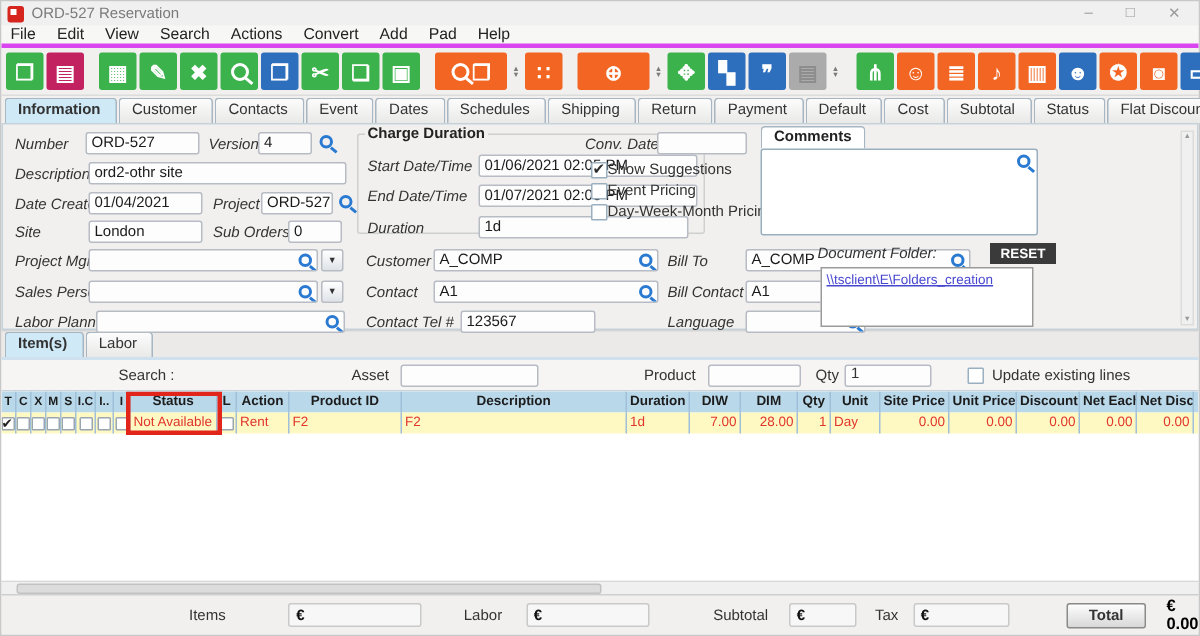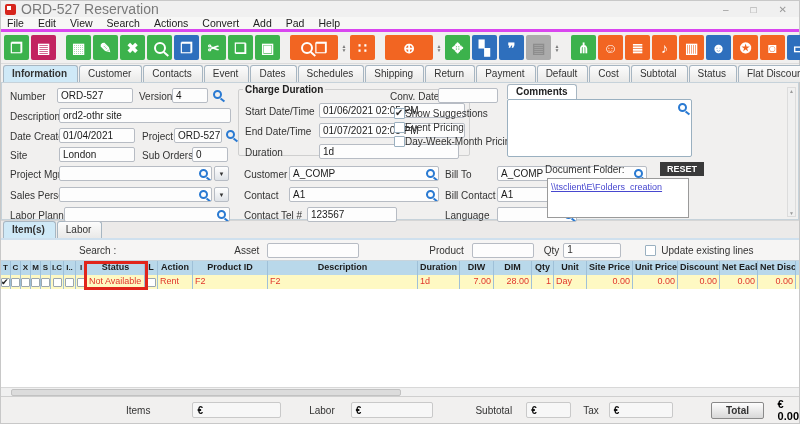--- a/index.html
+++ b/index.html
@@ -4,21 +4,21 @@
 <style>
   * { margin:0; padding:0; box-sizing:border-box; }
   html,body { width:800px; height:424px; overflow:hidden; }
   body { font-family:"Liberation Sans", sans-serif; background:#e8e8e8; font-size:10px; color:#222; }
   #app { width:800px; height:424px; background:#f1f0ef; border:1px solid #c8c8c8; display:flex; flex-direction:column; position:relative; }
 
   
   .titlebar { height:16px; background:#f0f0f0; display:flex; align-items:center; padding:0 4px; flex:0 0 auto; }
   .appicon { width:11px; height:11px; background:#d6251c; border-radius:2px; margin-right:5px; position:relative; }
   .appicon::after { content:""; position:absolute; left:2px; top:2px; width:4px; height:4px; background:#fff; }
-  .title-text { color:#7a7a7a; font-size:14px; }
+  .title-text { color:#7a7a7a; font-size:10px; }
   .wctrls { margin-left:auto; display:flex; gap:22px; padding-right:8px; color:#9a9a9a; font-size:10px; }
   .wctrl { cursor:default; }
 
   
   .menubar { height:15px; background:#f7f7f6; border-bottom:3px solid #d946ef; display:flex; align-items:center; gap:14px; padding:0 6px; font-size:10.5px; color:#222; flex:0 0 auto; }
   .menu-item { cursor:default; }
 
   
   .toolbar { height:32px; background:#f1f0ef; border-bottom:1px solid #dcdcdc; display:flex; align-items:center; padding:2px 3px; gap:2px; flex:0 0 auto; }
   .tbtn { width:25px; height:25px; border-radius:2px; display:flex; align-items:center; justify-content:center; color:#fff; font-size:14px; font-weight:bold; flex:0 0 auto; cursor:pointer; }
@@ -36,21 +36,21 @@
   .tmag { width:12px; height:12px; border-color:#fff; }
   .tmag::after { background:#fff; left:7px; top:9px; width:6px; }
 
   
   .tabstrip { height:18px; display:flex; align-items:flex-end; padding:0 2px; gap:1px; flex:0 0 auto; background:#f1f0ef; }
   .tab { height:17px; padding:2px 10px 0 8px; border:1px solid #a7b6c2; border-bottom:none; border-radius:3px 3px 0 0; background:linear-gradient(#fcfcfc,#e9e9e8); font-size:10px; color:#333; cursor:pointer; white-space:nowrap; }
   .tab.active { background:#cfe9f7; font-weight:bold; }
 
   
   .infopanel { height:138px; background:#f1f0ef; border:1px solid #c6d2da; position:relative; flex:0 0 auto; font-size:10px; }
-  .lbl { position:absolute; color:#333; white-space:nowrap; }
+  .lbl { position:absolute; color:#333; white-space:nowrap;font-style:italic; }
   .fld { position:absolute; height:15px; border:1px solid #b7bcc4; background:#fdfdfd; border-radius:2px; padding:1px 3px; font-size:10px; color:#1a1a1a; display:flex; align-items:center; white-space:nowrap; overflow:hidden; }
   .fld .mag { position:absolute; right:3px; top:2px; }
   .fld.withmag { padding-right:16px; }
   .combo { position:absolute; width:15px; height:15px; border:1px solid #b7bcc4; background:linear-gradient(#fff,#dfe3e8); border-radius:2px; font-size:6px; color:#333; display:flex; align-items:center; justify-content:center; cursor:pointer; }
   .cb { width:11px; height:11px; border:1px solid #9ab0c0; background:#fff; display:inline-block; position:relative; border-radius:1px; flex:0 0 auto; }
   .cb.checked::after { content:"\2714"; position:absolute; font-size:10px; left:0px; top:-2px; color:#2d2d2d; }
   .cbrow { position:absolute; display:flex; align-items:center; gap:0; color:#333; white-space:nowrap; }
   fieldset.cd { position:absolute; left:236px; top:1px; width:232px; height:72px; border:1px solid #cfcfcf; border-radius:2px; }
   fieldset.cd legend { font-weight:bold; font-size:10px; margin-left:4px; padding:0 2px; }
   .minitab { position:absolute; height:15px; padding:1px 8px 0 8px; border:1px solid #a7b6c2; border-bottom:none; border-radius:3px 3px 0 0; background:linear-gradient(#fbfbfb,#e9e9e8); font-size:10px; cursor:pointer; }

